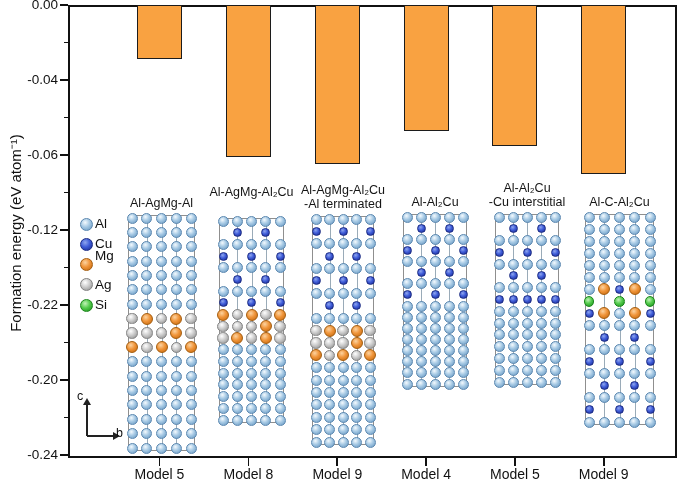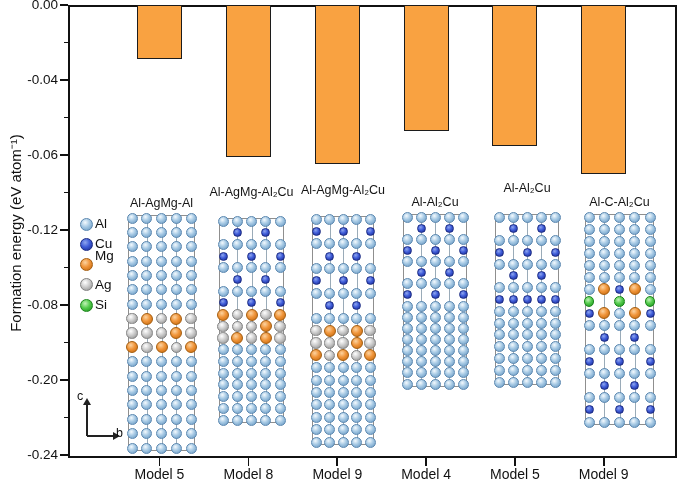--- a/index.html
+++ b/index.html
@@ -36,21 +36,21 @@
   <div id="gen">
       <div class="tick" style="left: 60px; top: 4.1px; width: 8px; height: 1.8px;"></div>
       <div class="ytick-label" style="left: 6px; top: -3px; width: 52px;">0.00</div>
       <div class="tick" style="left: 60px; top: 79.1px; width: 8px; height: 1.8px;"></div>
       <div class="ytick-label" style="left: 6px; top: 72px; width: 52px;">-0.04</div>
       <div class="tick" style="left: 60px; top: 154.1px; width: 8px; height: 1.8px;"></div>
       <div class="ytick-label" style="left: 6px; top: 147px; width: 52px;">-0.06</div>
       <div class="tick" style="left: 60px; top: 229.1px; width: 8px; height: 1.8px;"></div>
       <div class="ytick-label" style="left: 6px; top: 222px; width: 52px;">-0.12</div>
       <div class="tick" style="left: 60px; top: 304.1px; width: 8px; height: 1.8px;"></div>
-      <div class="ytick-label" style="left: 6px; top: 297px; width: 52px;">-0.08</div>
+      <div class="ytick-label" style="left: 6px; top: 297px; width: 52px;">-0.22</div>
       <div class="tick" style="left: 60px; top: 379.1px; width: 8px; height: 1.8px;"></div>
       <div class="ytick-label" style="left: 6px; top: 372px; width: 52px;">-0.20</div>
       <div class="tick" style="left: 60px; top: 454.1px; width: 8px; height: 1.8px;"></div>
       <div class="ytick-label" style="left: 6px; top: 447px; width: 52px;">-0.24</div>
       <div class="tick" style="left: 63.5px; top: 41.7px; width: 4.5px; height: 1.6px;"></div>
       <div class="tick" style="left: 63.5px; top: 116.7px; width: 4.5px; height: 1.6px;"></div>
       <div class="tick" style="left: 63.5px; top: 191.7px; width: 4.5px; height: 1.6px;"></div>
       <div class="tick" style="left: 63.5px; top: 266.7px; width: 4.5px; height: 1.6px;"></div>
       <div class="tick" style="left: 63.5px; top: 341.7px; width: 4.5px; height: 1.6px;"></div>
       <div class="tick" style="left: 63.5px; top: 416.7px; width: 4.5px; height: 1.6px;"></div>
@@ -260,20 +260,21 @@
       <div class="atom atom-A" style="left: 231.75px; top: 414.5px; width: 11px; height: 11px;"></div>
       <div class="atom atom-A" style="left: 246px; top: 414.5px; width: 11px; height: 11px;"></div>
       <div class="atom atom-A" style="left: 260.25px; top: 414.5px; width: 11px; height: 11px;"></div>
       <div class="atom atom-A" style="left: 274.5px; top: 414.5px; width: 11px; height: 11px;"></div>
       <div class="struct-box" style="left: 312px; top: 216px; width: 62px; height: 229px;"></div>
       <div class="col-line" style="left: 329.5px; top: 219px; height: 223px;"></div>
       <div class="col-line" style="left: 343px; top: 219px; height: 223px;"></div>
       <div class="col-line" style="left: 356.5px; top: 219px; height: 223px;"></div>
       <div class="struct-label" style="left: 263px; top: 184.4px; width: 160px;">
         <div>Al-AgMg-Al₂Cu</div>
+        <div>-Al terminated</div>
       </div>
       <div class="atom atom-A" style="left: 310.5px; top: 213.5px; width: 11px; height: 11px;"></div>
       <div class="atom atom-A" style="left: 324px; top: 213.5px; width: 11px; height: 11px;"></div>
       <div class="atom atom-A" style="left: 337.5px; top: 213.5px; width: 11px; height: 11px;"></div>
       <div class="atom atom-A" style="left: 351px; top: 213.5px; width: 11px; height: 11px;"></div>
       <div class="atom atom-A" style="left: 364.5px; top: 213.5px; width: 11px; height: 11px;"></div>
       <div class="atom atom-C" style="left: 311.5px; top: 226.889px; width: 9px; height: 9px;"></div>
       <div class="atom atom-C" style="left: 338.5px; top: 226.889px; width: 9px; height: 9px;"></div>
       <div class="atom atom-C" style="left: 365.5px; top: 226.889px; width: 9px; height: 9px;"></div>
       <div class="atom atom-A" style="left: 310.5px; top: 238.278px; width: 11px; height: 11px;"></div>
@@ -429,20 +430,21 @@
       <div class="atom atom-A" style="left: 415.5px; top: 378.5px; width: 11px; height: 11px;"></div>
       <div class="atom atom-A" style="left: 429.5px; top: 378.5px; width: 11px; height: 11px;"></div>
       <div class="atom atom-A" style="left: 443.5px; top: 378.5px; width: 11px; height: 11px;"></div>
       <div class="atom atom-A" style="left: 457.5px; top: 378.5px; width: 11px; height: 11px;"></div>
       <div class="struct-box" style="left: 495px; top: 214px; width: 64px; height: 171px;"></div>
       <div class="col-line" style="left: 513px; top: 217px; height: 165px;"></div>
       <div class="col-line" style="left: 527px; top: 217px; height: 165px;"></div>
       <div class="col-line" style="left: 541px; top: 217px; height: 165px;"></div>
       <div class="struct-label" style="left: 447px; top: 182.4px; width: 160px;">
         <div>Al-Al₂Cu</div>
+        <div>-Cu interstitial</div>
       </div>
       <div class="atom atom-A" style="left: 493.5px; top: 211.5px; width: 11px; height: 11px;"></div>
       <div class="atom atom-A" style="left: 507.5px; top: 211.5px; width: 11px; height: 11px;"></div>
       <div class="atom atom-A" style="left: 521.5px; top: 211.5px; width: 11px; height: 11px;"></div>
       <div class="atom atom-A" style="left: 535.5px; top: 211.5px; width: 11px; height: 11px;"></div>
       <div class="atom atom-A" style="left: 549.5px; top: 211.5px; width: 11px; height: 11px;"></div>
       <div class="atom atom-C" style="left: 508.5px; top: 224.286px; width: 9px; height: 9px;"></div>
       <div class="atom atom-C" style="left: 536.5px; top: 224.286px; width: 9px; height: 9px;"></div>
       <div class="atom atom-A" style="left: 493.5px; top: 235.071px; width: 11px; height: 11px;"></div>
       <div class="atom atom-A" style="left: 507.5px; top: 235.071px; width: 11px; height: 11px;"></div>

